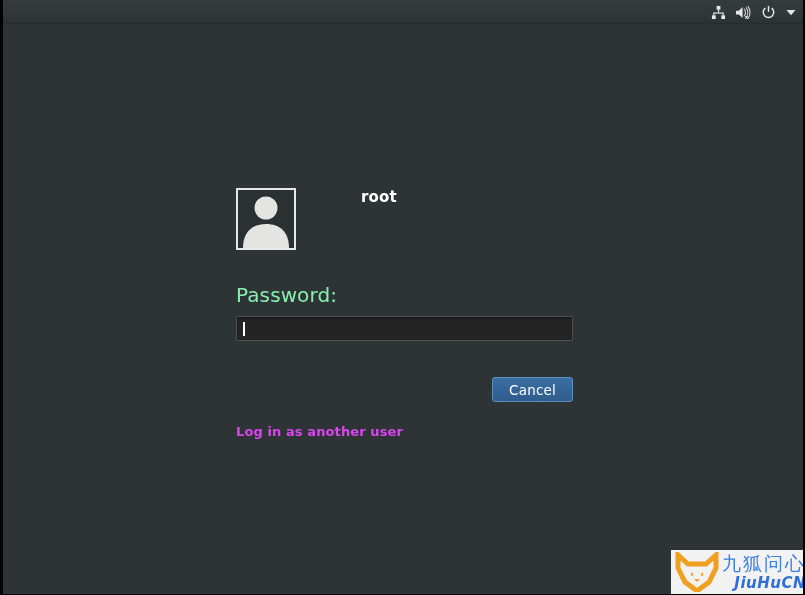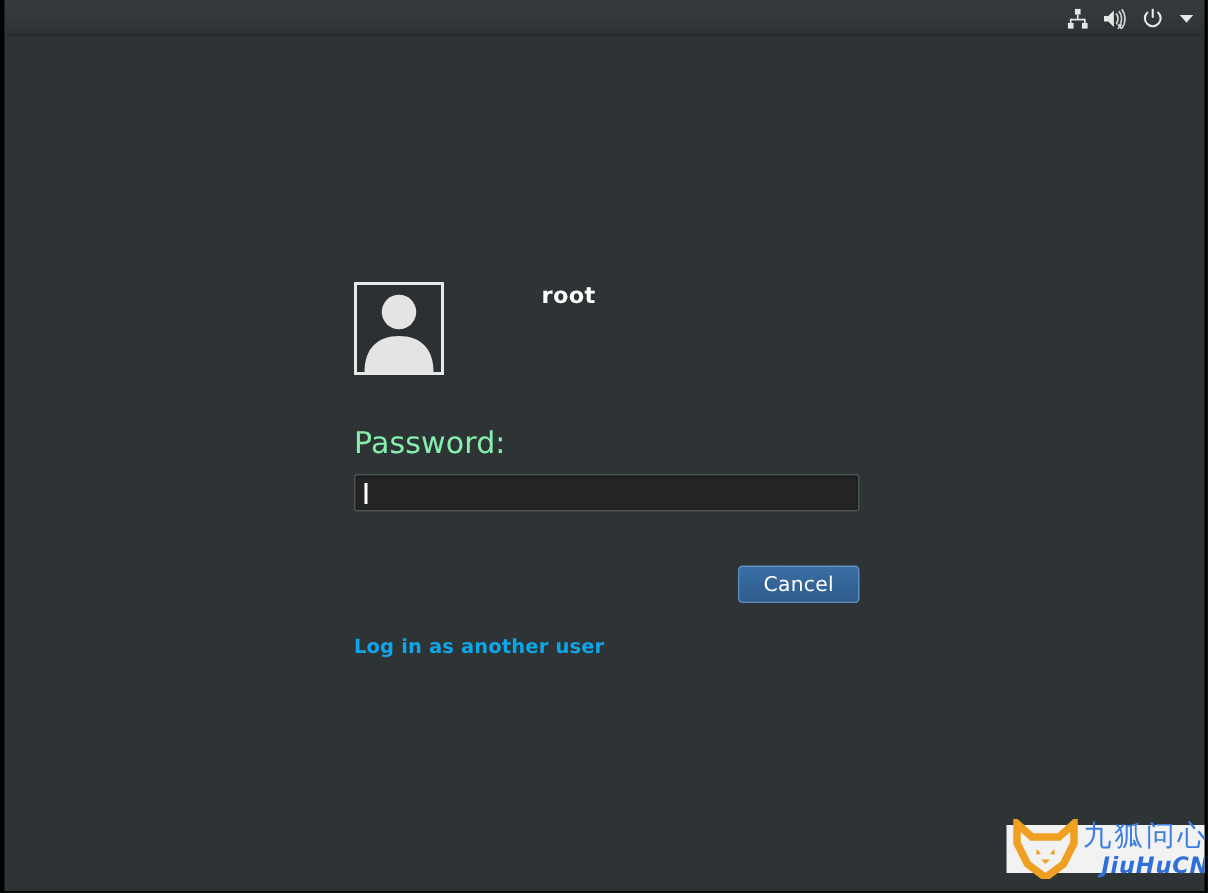--- a/index.html
+++ b/index.html
@@ -163,35 +163,35 @@
   .btn-unlock {
     left: 256px;
     width: 81px;
     background: linear-gradient(to bottom, #3a6ea3 0%, #2f5c8c 100%);
     border: 1px solid #5b8fc2;
     color: #ffffff;
   }
 
   .other-user {
     margin-top: 22px;
-    color: #0ea5e9;
+    color: #d946ef;
     font-size: 13px;
     font-weight: bold;
     cursor: default;
     display: inline-block;
     letter-spacing: 0.1px;
   }
 
   
   .watermark {
     position: absolute;
     left: 668px;
     top: 550px;
     width: 135px;
-    height: 32px;
+    height: 44px;
     background: #f2f2f2;
     display: flex;
     align-items: center;
     z-index: 8;
     box-sizing: border-box;
     padding-left: 4px;
   }
   .wm-logo {
     width: 44px;
     height: 40px;

